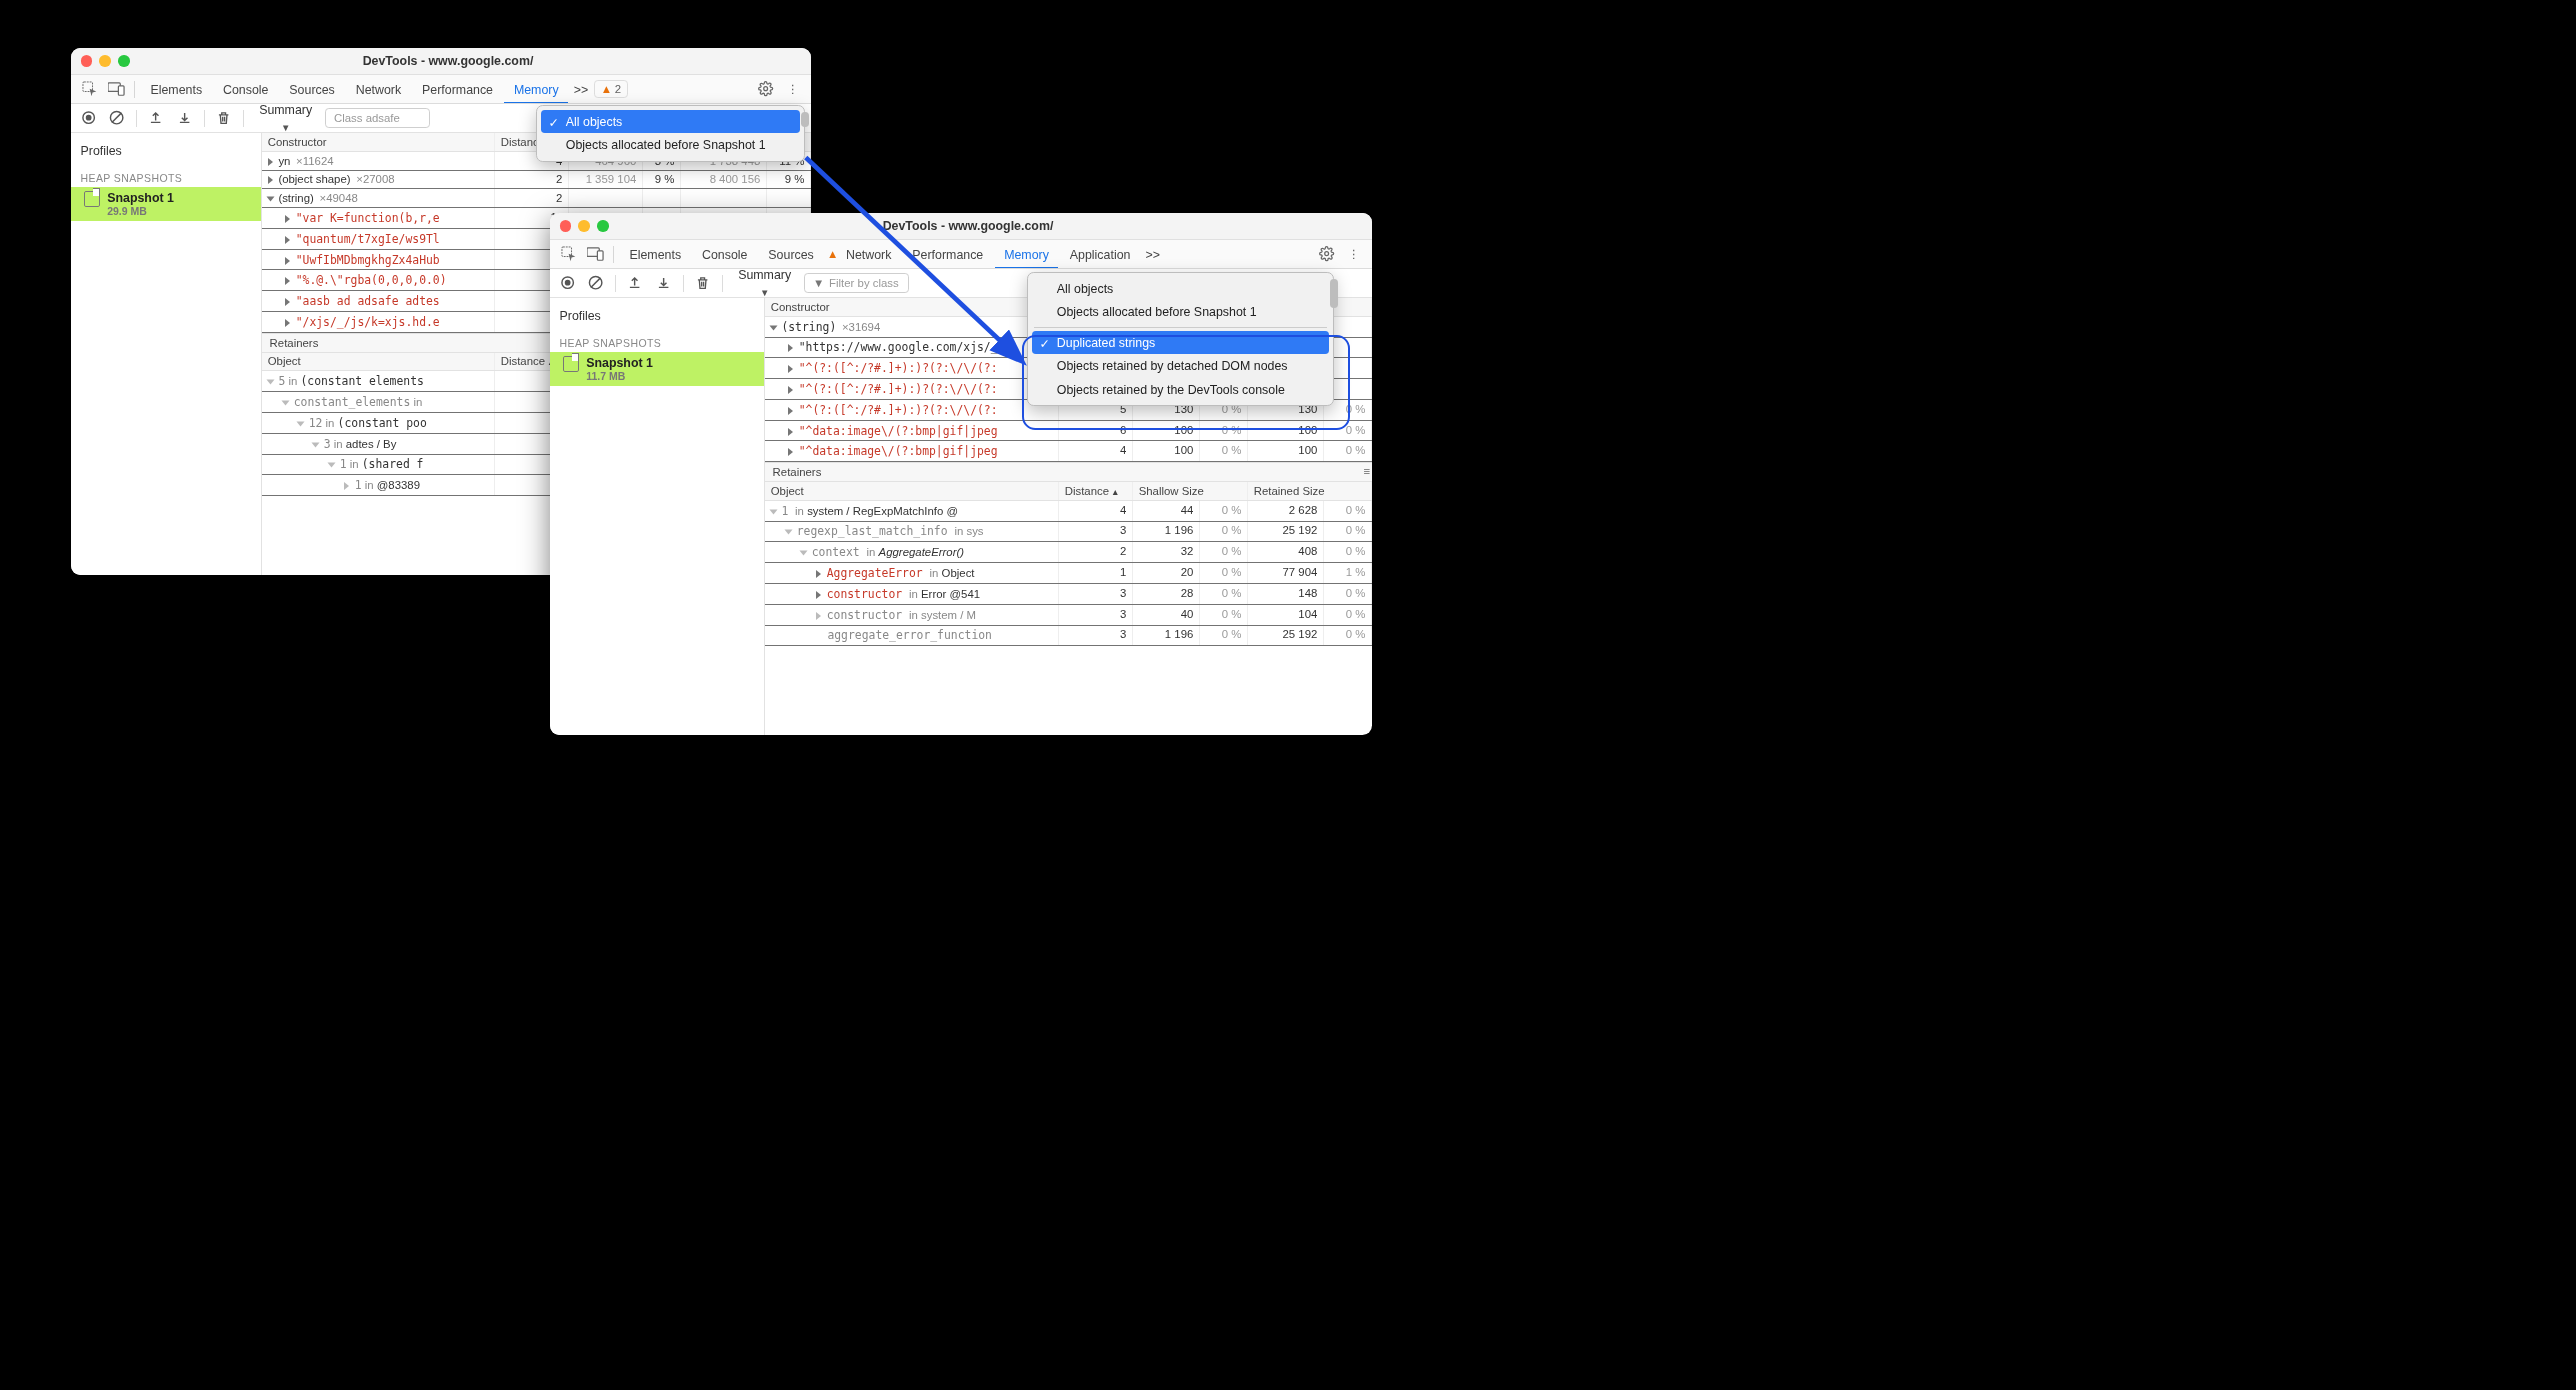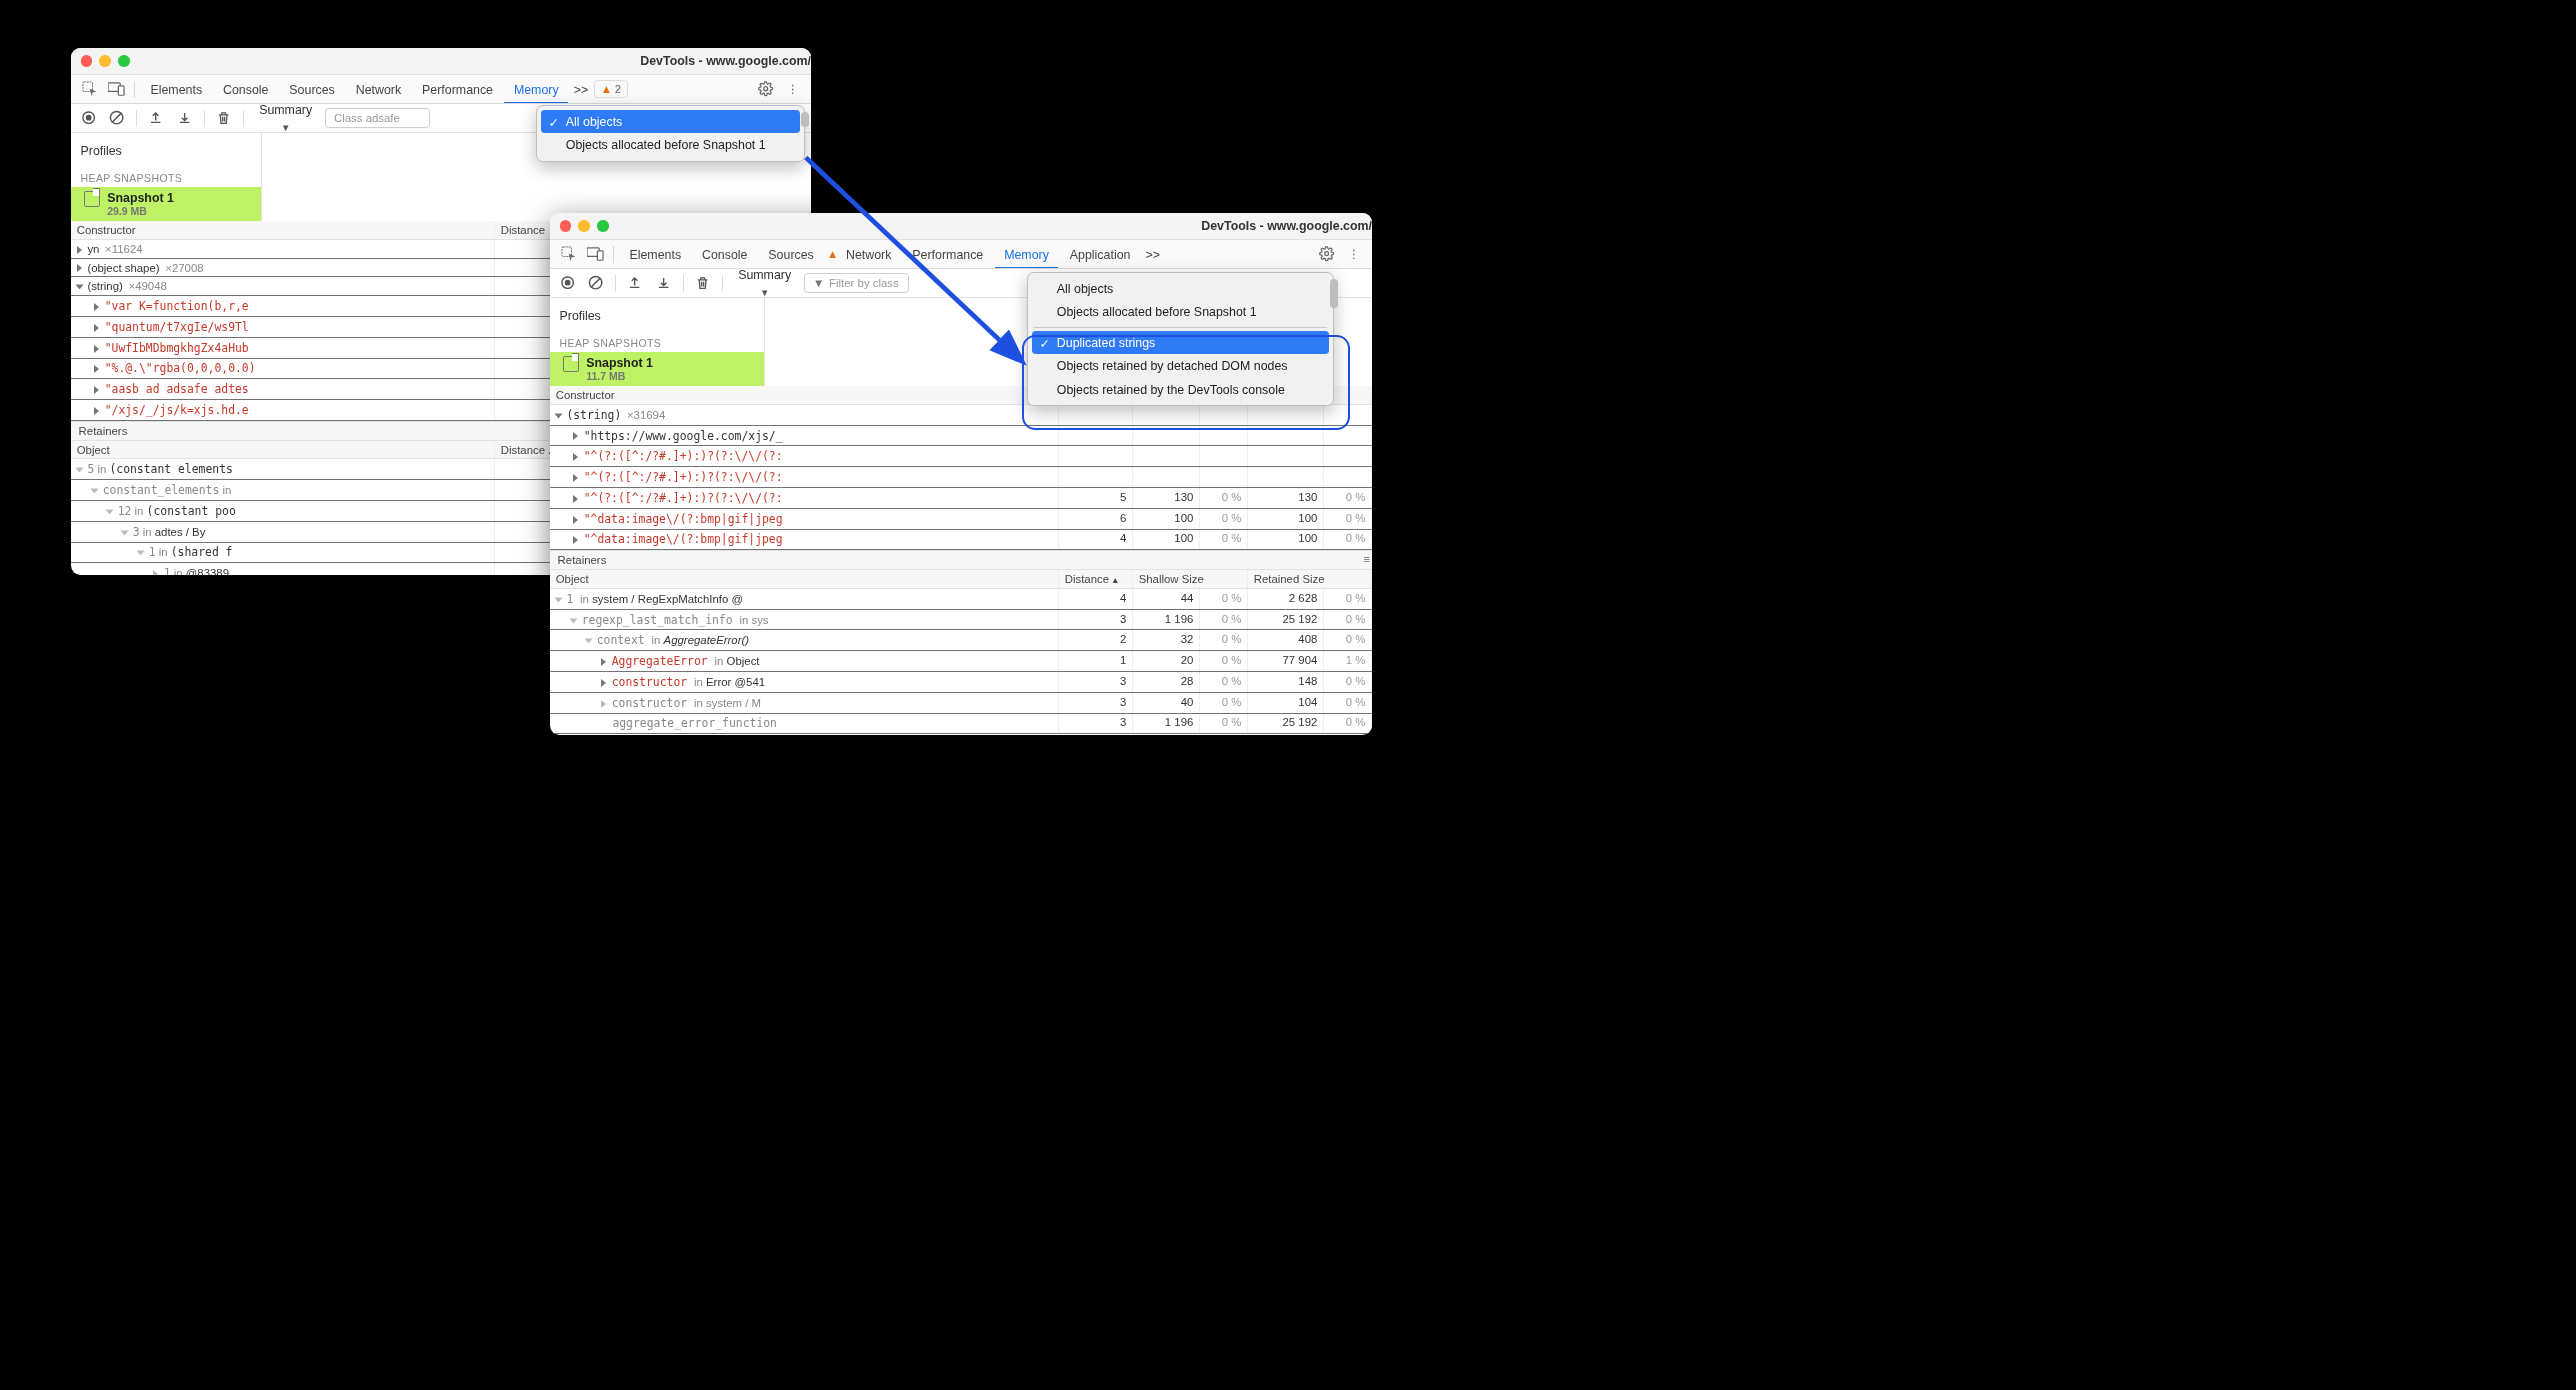--- a/index.html
+++ b/index.html
@@ -4,42 +4,42 @@
 <style>
   * { box-sizing: border-box; margin: 0; padding: 0; }
   body { background: #000; font-family: -apple-system, "Helvetica Neue", Arial, sans-serif; font-size: 11.4px; color: #333; position: relative; width: 1434px; height: 775px; }
   .win { position: absolute; background: #fff; border-radius: 9.5px; box-shadow: 0 7.6px 29px rgba(0,0,0,.5); overflow: hidden; }
 
   
   .titlebar { height: 27px; background: #f4f4f4; border-bottom: 1px solid #e0e0e0; display: flex; align-items: center; padding: 0 9.5px; position: relative; }
   .traffic { display: flex; gap: 7.6px; }
   .tl-btn { width: 11.4px; height: 11.4px; border-radius: 50%; }
   .tl-red { background: #ff5f57; } .tl-yel { background: #febc2e; } .tl-grn { background: #28c840; }
-  .tb-title { position: absolute; left: 14px; right: 0; text-align: right; font-weight: 600; font-size: 12.4px; color: #333; pointer-events: none; }
+  .tb-title { position: absolute; left: 14px; right: 0; text-align: center; font-weight: 600; font-size: 12.4px; color: #333; pointer-events: none; }
 
   
   .tabstrip { height: 29px; border-bottom: 1px solid #dcdcdc; display: flex; align-items: center; padding: 0 5.7px; gap: 1.9px; background: #fafafa; }
   .tabstrip .ic { width: 25px; height: 25px; display: flex; align-items: center; justify-content: center; color: #555; }
   .tabstrip .sep { width: 1px; height: 17px; background: #d6d6d6; margin: 0 3.8px; }
   .tab { padding: 5.7px 9.5px; font-size: 12.4px; color: #444; border-top: 1.9px solid transparent; }
   .tab.act { color: #1a73e8; border-bottom: 1.9px solid #1a73e8; margin-bottom: -1px; }
   .warn-badge { display: inline-flex; align-items: center; gap: 2.9px; font-size: 11.4px; color: #5f5f5f; padding: 1.9px 5.7px; border: 1px solid #ddd; border-radius: 3.8px; }
   .warn-tri { color: #e8710a; font-size: 11.4px; }
   .grow { flex: 1; }
 
   
   .toolbar { height: 29px; border-bottom: 1px solid #e2e2e2; display: flex; align-items: center; padding: 0 5.7px; gap: 5.7px; background: #fff; }
   .toolbar .ic { width: 23px; height: 23px; display: flex; align-items: center; justify-content: center; color: #555; }
   .vsep { width: 1px; height: 17px; background: #dcdcdc; margin: 0 1.9px; }
   .select { display: flex; align-items: center; gap: 5.7px; padding: 1.9px 7.6px; font-size: 12.4px; color: #333; flex-direction: column; }
   .caret { font-size: 9.5px; color: #555; }
   .filter { border: 1px solid #cfcfcf; border-radius: 3.8px; padding: 2.9px 7.6px; font-size: 11.4px; color: #888; min-width: 105px; background: #fff; display: flex; align-items: center; gap: 4.8px; }
 
   
-  .body { display: flex; flex-direction: column; }
+  .body { display: flex; }
   .sidebar { width: 191px; border-right: 1px solid #e2e2e2; background: #fff; padding-top: 5.7px; }
   .sb-h1 { padding: 5.7px 9.5px; font-size: 12.4px; color: #333; }
   .sb-h2 { padding: 7.6px 9.5px 3.8px; font-size: 10.5px; letter-spacing: 0.4px; color: #888; }
   .sb-item { display: flex; gap: 7.6px; padding: 3.8px 7.6px 3.8px 13.3px; background: #bef264; font-weight: bold; }
   .sb-item .name { font-size: 12.4px; color: #222; }
   .sb-item .sub { font-size: 10.5px; color: #777; }
   .snap-ic { width: 15.3px; height: 15.3px; border: 1.3px solid #777; border-radius: 1.9px; position: relative; flex-shrink: 0; }
   .snap-ic::before { content: ""; position: absolute; top: -3.8px; right: -1.9px; width: 6.7px; height: 6.7px; border-top: 1.3px solid #777; border-right: 1.3px solid #777; background: #fff; transform: rotate(0); }
 
   .main { flex: 1; position: relative; }

